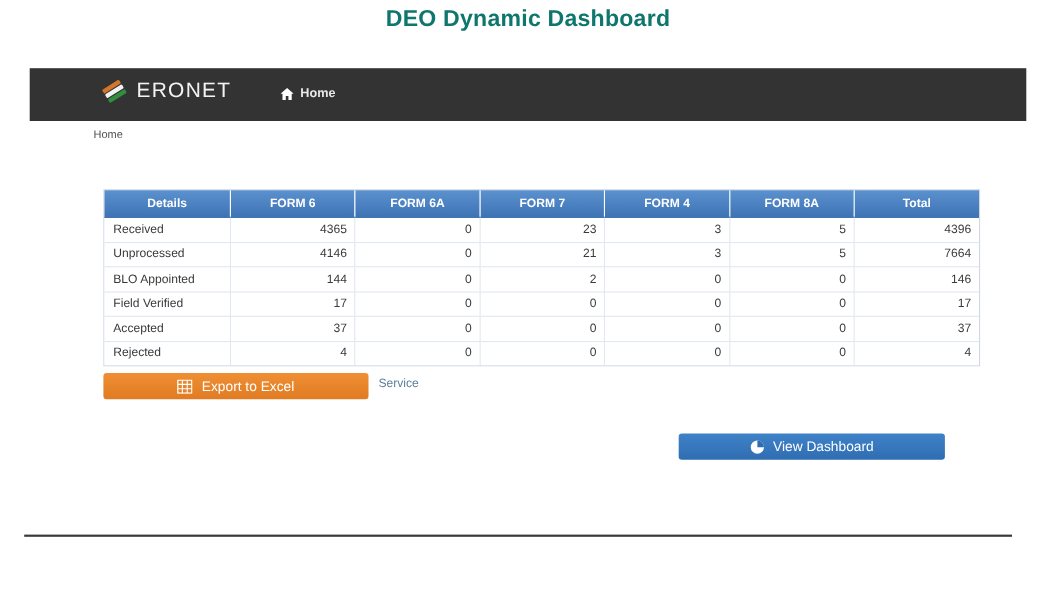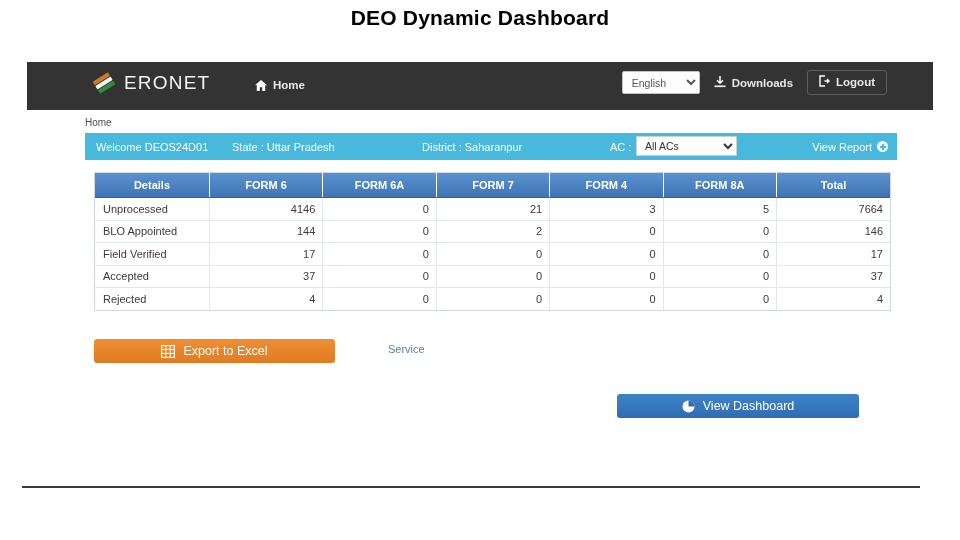--- a/index.html
+++ b/index.html
@@ -17,21 +17,21 @@
 
   
   .slide-title {
     position: absolute;
     top: 6px;
     left: 0;
     width: 960px;
     text-align: center;
     font-size: 21px;
     font-weight: bold;
-    color: #000000;
+    color: #0f766e;
     letter-spacing: .2px;
   }
 
   
   .shot {
     position: absolute;
     left: 27px;
     top: 62px;
     width: 906px;
     height: 330px;
@@ -258,21 +258,20 @@
     gap: 8px;
   }
   .grid-icon svg { display: block; }
 
   .service-text {
     position: absolute;
     left: 317px;
     top: 281px;
     font-size: 11px;
     color: #5a7f9c;
-    margin-left: 44px;
   }
 
   .btn-dashboard {
     position: absolute;
     left: 590px;
     top: 292px;
     width: 242px;
     height: 24px;
     background: linear-gradient(to bottom, #3f82c8 0%, #2f6db2 100%);
     border-radius: 3px;
@@ -316,62 +315,24 @@
 
     <div class="nav-home">
       <span class="home-icon">
         <svg width="12" height="11" viewBox="0 0 12 11">
           <path d="M6 0 L12 5.2 L10.2 5.2 L10.2 11 L7.2 11 L7.2 7.2 L4.8 7.2 L4.8 11 L1.8 11 L1.8 5.2 L0 5.2 Z" fill="#ffffff"></path>
         </svg>
       </span>
       <span>Home</span>
     </div>
 
-    <div class="nav-right">
-      <select class="lang-select">
-        <option>English</option>
-      </select>
-
-      <div class="nav-link">
-        <span>
-          <svg width="12" height="12" viewBox="0 0 12 12">
-            <path d="M6 0 L6 6 M3 4.2 L6 7.2 L9 4.2" stroke="#ffffff" stroke-width="1.5" fill="none"></path>
-            <rect x="0.5" y="9.5" width="11" height="1.6" fill="#ffffff"></rect>
-          </svg>
-        </span>
-        <span>Downloads</span>
-      </div>
-
-      <div class="logout-btn">
-        <span>
-          <svg width="12" height="12" viewBox="0 0 12 12">
-            <path d="M7 1 L2 1 L2 11 L7 11" stroke="#ffffff" stroke-width="1.4" fill="none"></path>
-            <path d="M6.5 6 L11 6 M9 4 L11 6 L9 8" stroke="#ffffff" stroke-width="1.4" fill="none"></path>
-          </svg>
-        </span>
-        <span>Logout</span>
-      </div>
-    </div>
   </div>
 
   <div class="breadcrumb">Home</div>
 
-  <div class="infobar">
-    <span class="cell-welcome">Welcome DEOS24D01</span>
-    <span class="cell-state">State : Uttar Pradesh</span>
-    <span class="cell-district">District : Saharanpur</span>
-    <span class="cell-ac">AC :</span>
-    <select class="ac-select">
-      <option>All ACs</option>
-    </select>
-    <span class="view-report">
-      <span>View Report</span>
-      <span class="circ-icon"></span>
-    </span>
-  </div>
 
   <div class="table-wrap">
     <table class="grid">
       <colgroup>
         <col class="col-details">
           <col class="col-num">
           <col class="col-num">
           <col class="col-num">
         <col class="col-num">
           <col class="col-num">
@@ -383,20 +344,29 @@
           <th>FORM 6</th>
           <th>FORM 6A</th>
           <th>FORM 7</th>
           <th>FORM 4</th>
           <th>FORM 8A</th>
           <th>Total</th>
         </tr>
       </thead>
       <tbody>
         <tr>
+          <td>Received</td>
+          <td>4365</td>
+          <td>0</td>
+          <td>23</td>
+          <td>3</td>
+          <td>5</td>
+          <td>4396</td>
+        </tr>
+        <tr>
           <td>Unprocessed</td>
           <td>4146</td>
           <td>0</td>
           <td>21</td>
           <td>3</td>
           <td>5</td>
           <td>7664</td>
         </tr>
         <tr>
           <td>BLO Appointed</td>

